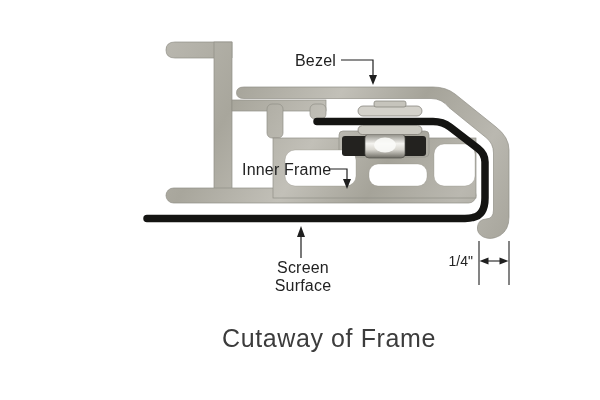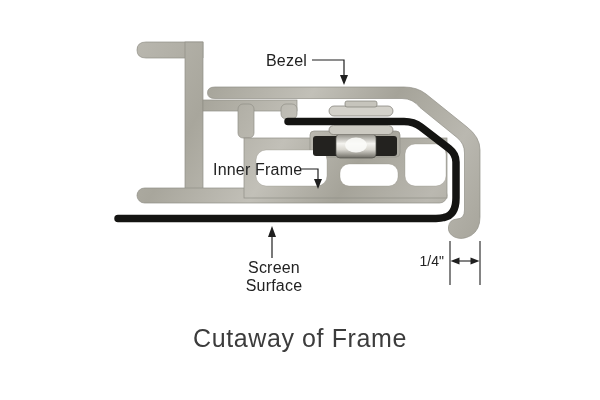--- a/index.html
+++ b/index.html
@@ -1,18 +1,19 @@
 <!DOCTYPE html>
 <html><head>
 <meta charset="utf-8">
 <style>
   html,body{margin:0;padding:0;background:#ffffff;}
   .stage{
     position:relative;width:488px;height:400px;background:#ffffff;overflow:hidden;
     font-family:"Liberation Sans", sans-serif;
+    margin-left:29px;
   }
   svg{display:block}
   text{
     font-family:"Liberation Sans", sans-serif;
     fill:#222222;
   }
   .label{font-size:16px;letter-spacing:0.2px;}
   .dim-label{font-size:14px;}
   .title{font-size:25px;font-weight:300;fill:#3c3c3c;letter-spacing:0.6px;}
   .leader{stroke:#1f1f1f;stroke-width:1.2;fill:none;}

